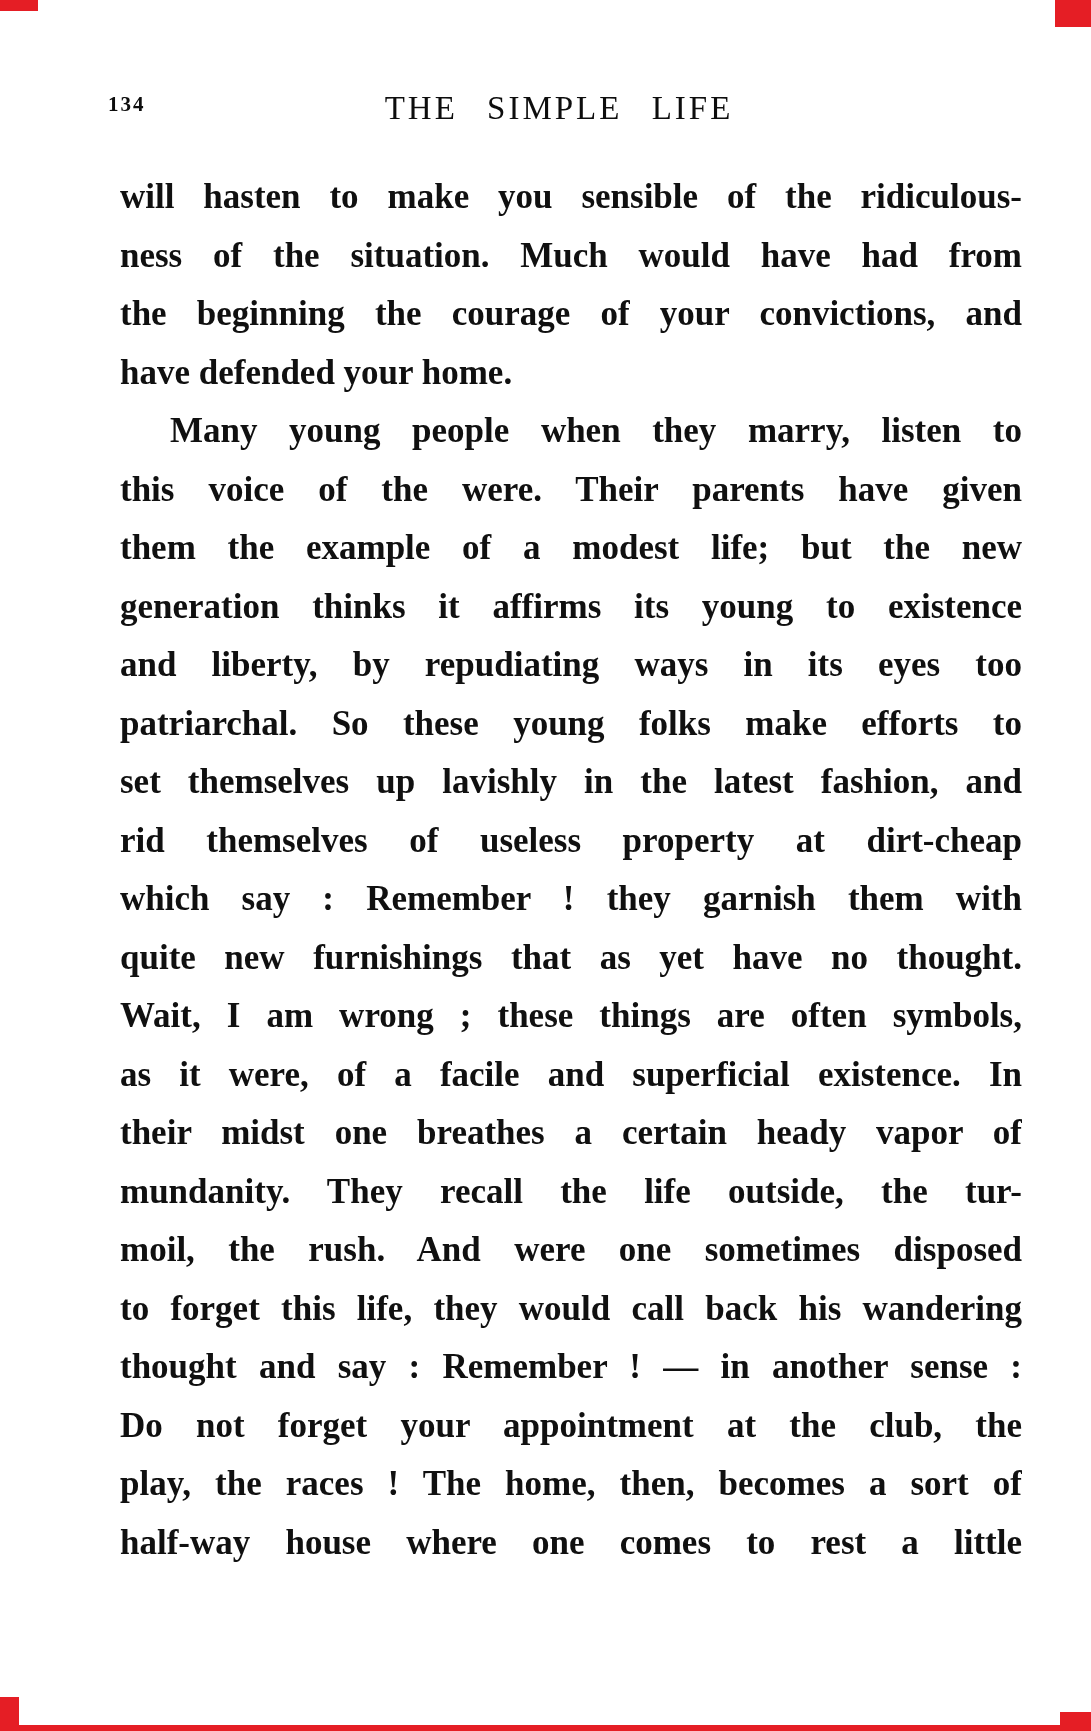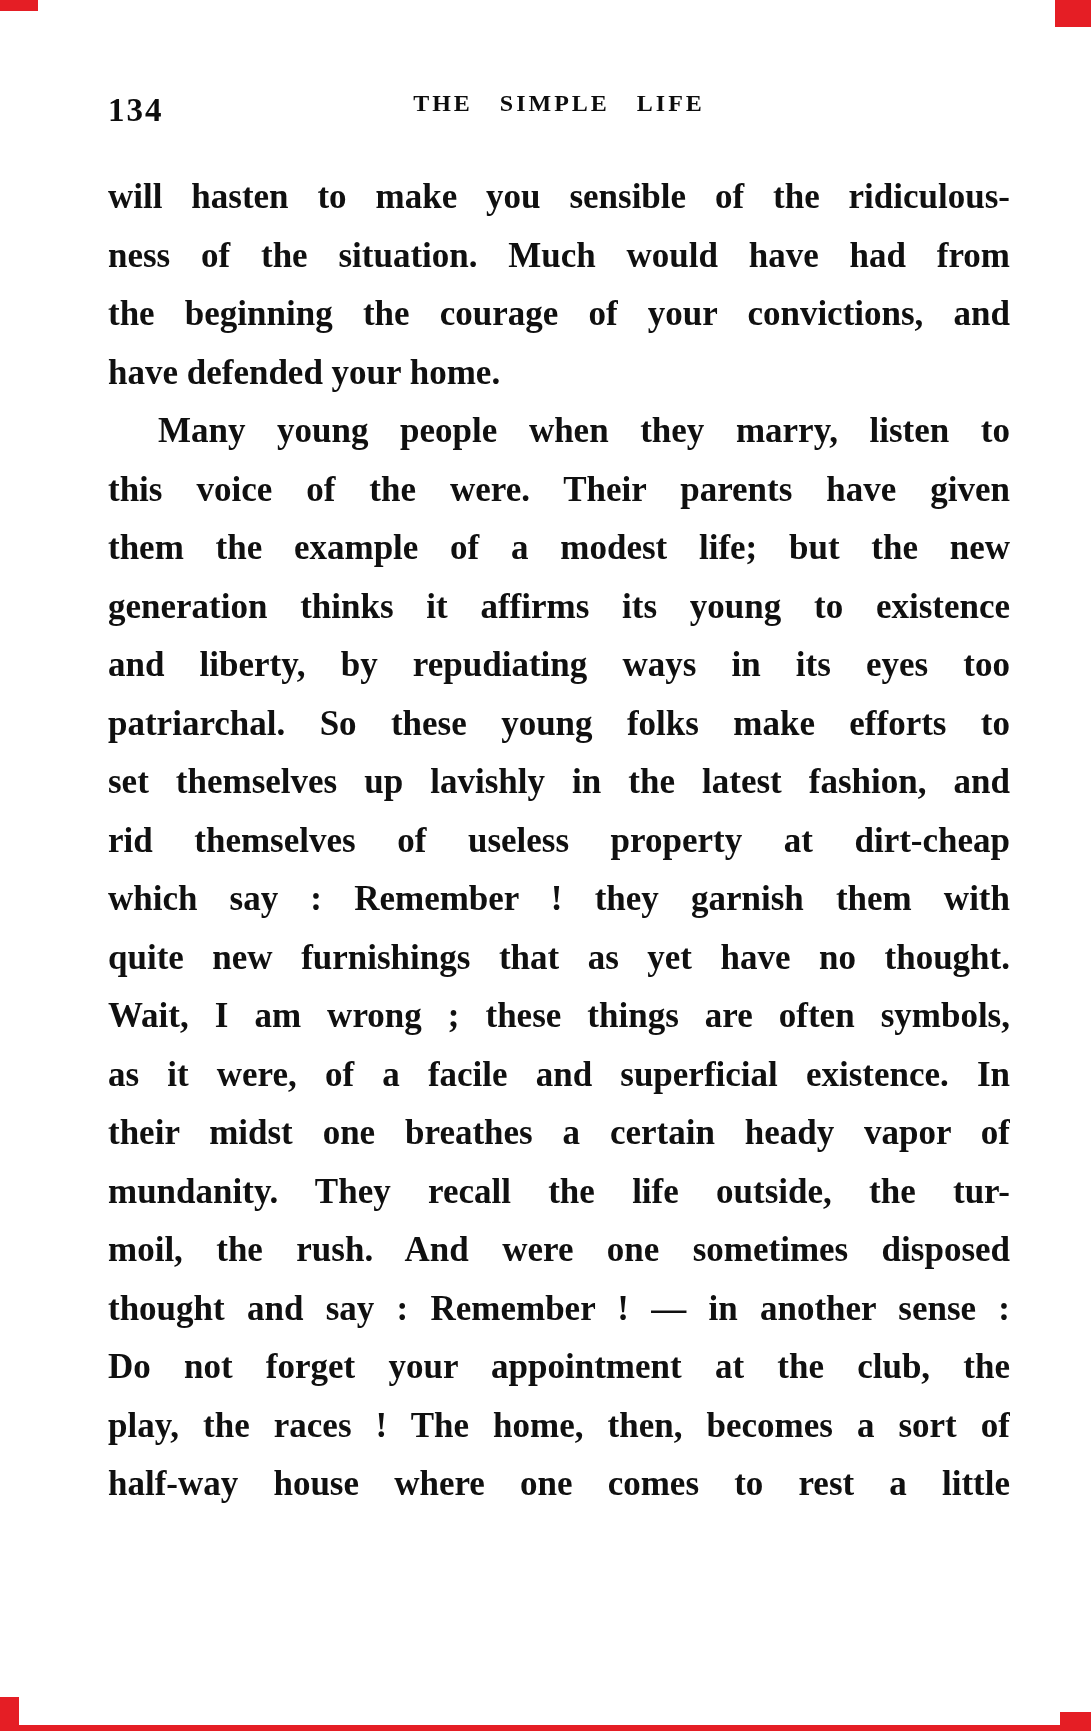--- a/index.html
+++ b/index.html
@@ -10,33 +10,33 @@
     overflow:hidden;
     font-family:"Liberation Serif", serif;
     color:#101010;
   }
   .header {
     position:absolute;
     top:90px; left:108px; width:902px; height:46px;
   }
   .page-number {
     position:absolute; left:0; top:2px;
-    font-size:33px; font-weight:bold; letter-spacing:2px;
+    font-size:21px; font-weight:bold; letter-spacing:2px;
     color:#0d0d0d;
   }
   .running-title {
     position:absolute; left:0; right:0; top:0;
     text-align:center;
-    font-size:24px; font-weight:bold;
+    font-size:33px; font-weight:normal;
     letter-spacing:3px; word-spacing:18px;
     color:#0d0d0d;
   }
   .body-text {
     position:absolute;
-    top:168px; left:108px; width:902px;
+    top:168px; left:120px; width:902px;
     font-size:35px; font-weight:bold;
     line-height:58.5px;
     color:#101010;
   }
   .line {
     height:58.5px;
     text-align:justify;
     text-align-last:justify;
     overflow:hidden;
     white-space:normal;
@@ -77,20 +77,21 @@
     <div class="line">patriarchal.  So these young folks make efforts to</div>
     <div class="line">set themselves up lavishly in the latest fashion, and</div>
     <div class="line">rid themselves of useless property at dirt-cheap</div>
     <div class="line">which say : Remember !  they garnish them with</div>
     <div class="line">quite new furnishings that as yet have no thought.</div>
     <div class="line">Wait, I am wrong ; these things are often symbols,</div>
     <div class="line">as it were, of a facile and superficial existence.  In</div>
     <div class="line">their midst one breathes a certain heady vapor of</div>
     <div class="line">mundanity.  They recall the life outside, the tur-</div>
     <div class="line">moil, the rush.  And were one sometimes disposed</div>
+    <div class="line">to forget this life, they would call back his wandering</div>
     <div class="line">thought and say : Remember ! — in another sense :</div>
     <div class="line">Do not forget your appointment at the club, the</div>
     <div class="line">play, the races !  The home, then, becomes a sort of</div>
     <div class="line">half-way house where one comes to rest a little</div>
   </div>
 
   <div class="artifact art-bottom-left"></div>
   <div class="artifact art-bottom-rule"></div>
   <div class="artifact art-bottom-right"></div>
 

